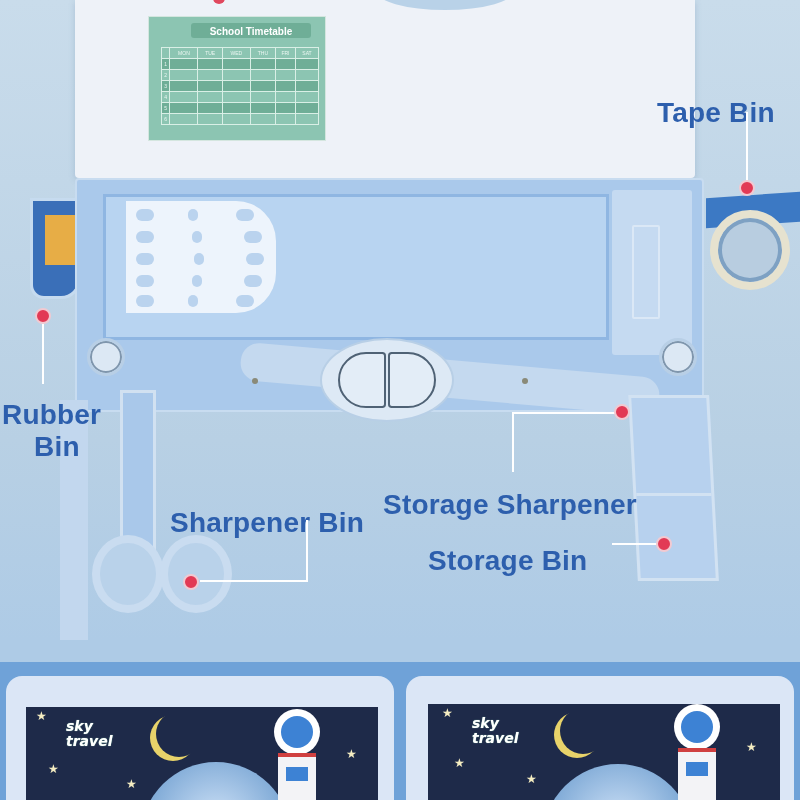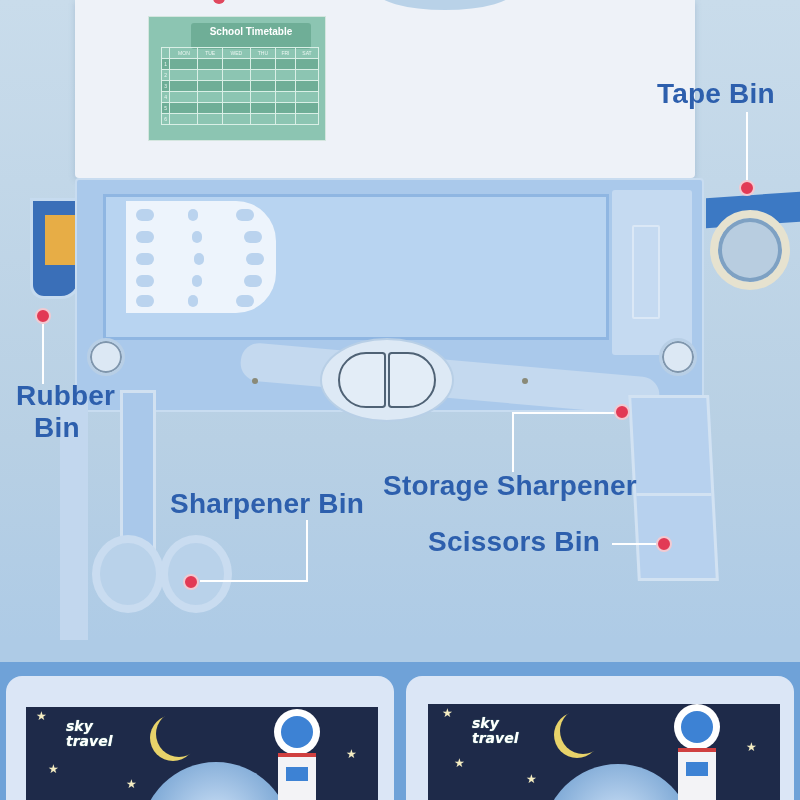--- a/index.html
+++ b/index.html
@@ -6,21 +6,21 @@
   body{width:800px;height:800px;overflow:hidden;position:relative;
     font-family:"Liberation Sans",sans-serif;
     background:linear-gradient(180deg,#c9dceb 0%,#b8d0e4 55%,#aecbe6 80%);}
   .abs{position:absolute;}
   
   .lid{left:75px;top:0;width:620px;height:178px;background:#eef2f8;border-radius:0 0 4px 4px;
     box-shadow:0 2px 6px rgba(80,110,150,.25);}
   .lid-notch{left:300px;top:-30px;width:140px;height:40px;border-radius:50%;background:#b9d2e8;}
   .lid-dot{left:138px;top:-8px;width:12px;height:12px;border-radius:50%;background:#e0485e;}
   .timetable{left:148px;top:16px;width:176px;height:123px;background:#8cc5b2;border:1px solid #d4e6df;}
-  .tt-title{left:42px;top:6px;width:120px;height:26px;background:#6fae97;color:#fff;font-size:10px;font-weight:bold;
+  .tt-title{left:42px;top:6px;width:120px;height:15px;background:#6fae97;color:#fff;font-size:10px;font-weight:bold;
     line-height:18px;text-align:center;border-radius:3px;}
   .tt-grid{left:12px;top:30px;width:158px;border-collapse:collapse;font-size:5px;color:#eaf6f1;}
   .tt-grid td{border:1px solid #d9efe6;height:10px;text-align:center;padding:0;}
   .tt-grid tr:nth-child(even) td{background:#6fae97;}
   
   .tray{left:75px;top:178px;width:625px;height:230px;background:#aac9eb;border:2px solid #c8dcf0;border-radius:4px;}
   .tray-inner{left:26px;top:14px;width:500px;height:140px;background:#b8d4f1;border:3px solid #8fb6e2;}
   .pencil-rack{left:20px;top:4px;width:150px;height:112px;background:rgba(255,255,255,.75);border-radius:0 40px 40px 0;}
   .rack-slot{width:18px;height:12px;border-radius:6px;background:#bad3ee;position:absolute;}
   .side-panel{left:535px;top:10px;width:80px;height:165px;background:#c5daf1;border-radius:3px;}
@@ -39,21 +39,21 @@
   .tape-tray{left:706px;top:195px;width:94px;height:30px;background:#3c79c4;transform:skewY(-4deg);}
   .tape{left:710px;top:210px;width:64px;height:64px;border-radius:50%;border:8px solid #e6e2cf;background:#b8cde0;box-shadow:inset 0 0 0 4px #7ea1c3;}
   
   .sc-channel{left:120px;top:390px;width:30px;height:160px;background:#a9c8ea;border:3px solid #d1e1f1;}
   .sc-left-frame{left:60px;top:400px;width:28px;height:240px;background:#c2d7ee;}
   .ring{width:56px;height:62px;border-radius:50%;border:8px solid #c9dcf0;background:#b9d2ea;}
   
   .storage{left:633px;top:395px;width:75px;height:180px;background:#b7d1ee;border:3px solid #d2e2f2;transform:skewX(3deg);}
   .storage-div{left:0;top:95px;width:100%;height:3px;background:#d2e2f2;}
   
-  .label{color:#2d5fad;font-weight:bold;font-size:28px;white-space:nowrap;letter-spacing:.2px;}
+  .label{color:#2d5fad;font-weight:bold;font-size:28px;white-space:nowrap;letter-spacing:.2px;margin-top:19px;}
   .dot{width:12px;height:12px;border-radius:50%;background:#e23a55;border:2px solid #f2c9d1;}
   .line{background:#ffffff;}
   
   .bottom-strip{left:0;top:662px;width:800px;height:138px;background:#6fa2d8;}
   .card{top:676px;width:388px;height:140px;background:#dbe6f6;border-radius:16px;}
   .space{position:absolute;left:20px;top:31px;width:352px;height:110px;background:#1e2a49;}
   .moon{position:absolute;width:46px;height:46px;border-radius:50%;box-shadow:-6px 4px 0 0 #e8d36a;}
   .star{position:absolute;color:#f5edc2;font-size:12px;}
   .astro{position:absolute;width:62px;height:100px;}
   .astro .helmet{position:absolute;left:8px;top:0;width:46px;height:46px;border-radius:50%;background:#fff;}
@@ -191,34 +191,34 @@
 <div class="abs storage">
   <div class="abs storage-div"></div>
 </div>
 
 <div class="abs label" style="left:657px;top:78px">Tape Bin</div>
 <div class="abs line" style="left:746px;top:112px;width:2px;height:72px"></div>
 <div class="abs dot" style="left:739px;top:180px"></div>
 
 <div class="abs dot" style="left:35px;top:308px"></div>
 <div class="abs line" style="left:42px;top:324px;width:2px;height:60px"></div>
-<div class="abs label" style="left:16px;top:380px">Rubber</div>
+<div class="abs label" style="left:2px;top:380px">Rubber</div>
 <div class="abs label" style="left:34px;top:412px">Bin</div>
 
 <div class="abs label" style="left:170px;top:488px">Sharpener Bin</div>
 <div class="abs line" style="left:306px;top:520px;width:2px;height:62px"></div>
 <div class="abs line" style="left:200px;top:580px;width:108px;height:2px"></div>
 <div class="abs dot" style="left:183px;top:574px"></div>
 
 <div class="abs line" style="left:512px;top:412px;width:2px;height:60px"></div>
 <div class="abs line" style="left:512px;top:412px;width:108px;height:2px"></div>
 <div class="abs dot" style="left:614px;top:404px"></div>
 <div class="abs label" style="left:383px;top:470px">Storage Sharpener</div>
 
-<div class="abs label" style="left:428px;top:526px">Scissors Bin</div>
+<div class="abs label" style="left:428px;top:526px">Storage Bin</div>
 <div class="abs line" style="left:612px;top:543px;width:46px;height:2px"></div>
 <div class="abs dot" style="left:656px;top:536px"></div>
 
 <div class="abs bottom-strip"></div>
 
 <div class="abs card" style="left:6px">
   <div class="space">
     <div class="sky" style="left:40px;top:12px">
       <div>sky</div>
       <div>travel</div>

